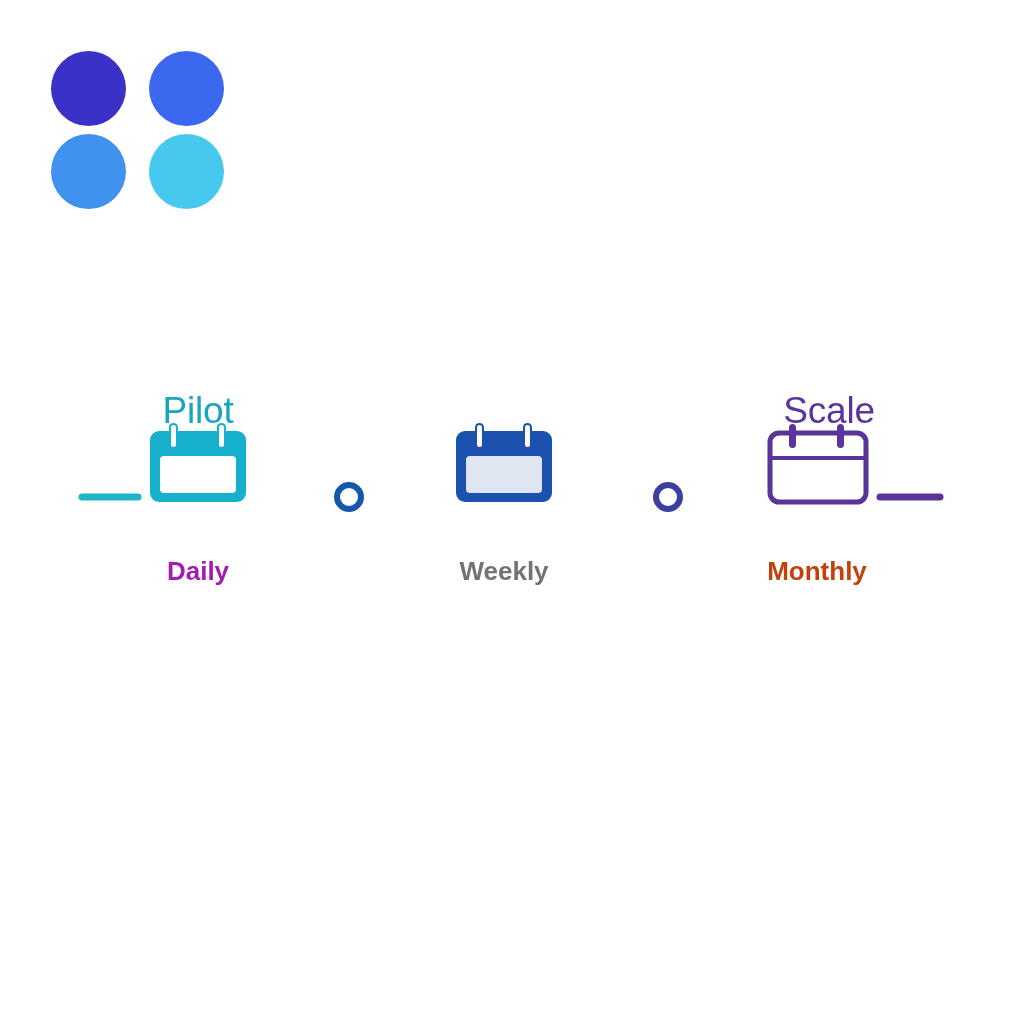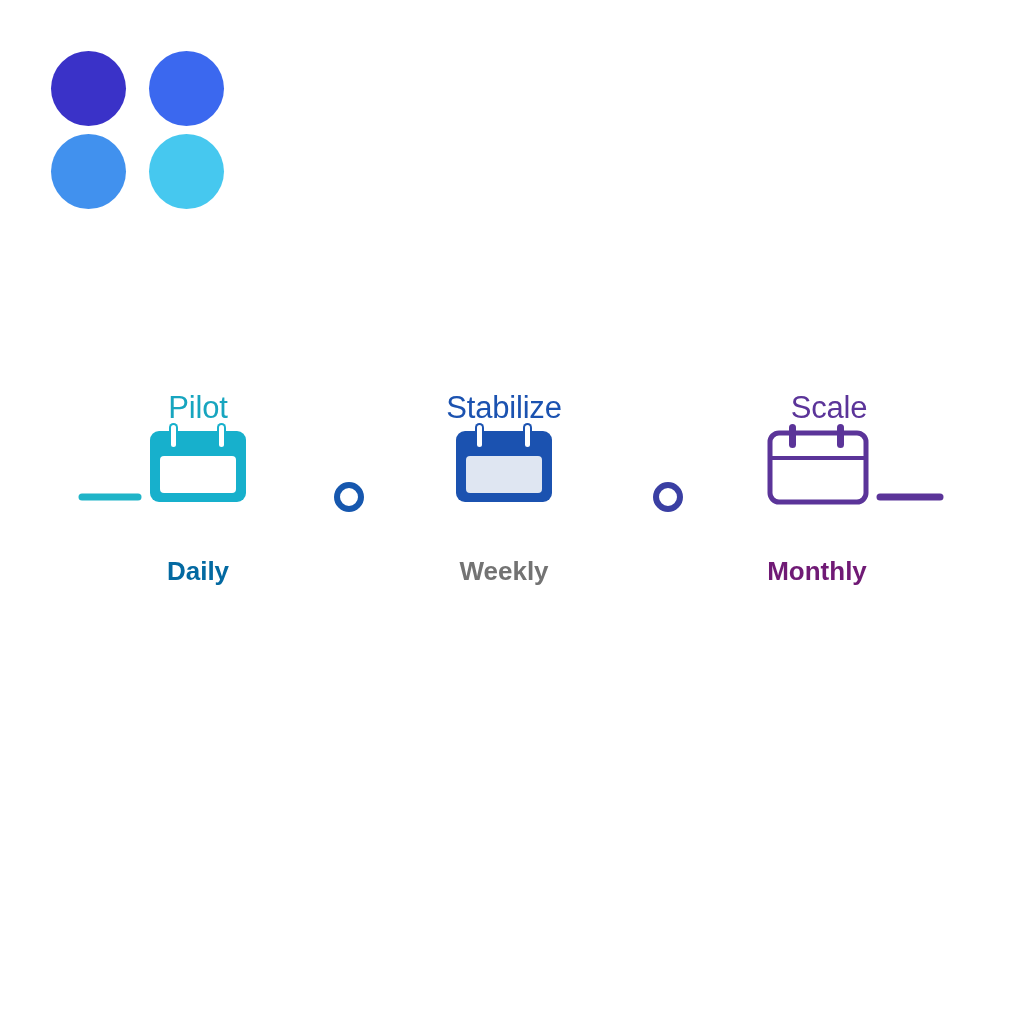--- a/index.html
+++ b/index.html
@@ -45,21 +45,21 @@
   }
   #timeline-svg {
     position: absolute;
     left: 0;
     top: 0;
   }
 
   .stage-title {
     position: absolute;
     text-align: center;
-    font-size: 31px;
+    font-size: 37px;
     font-weight: 400;
     letter-spacing: -0.2px;
     white-space: nowrap;
     line-height: 1;
     top: 24px;
     transform: translateX(-50%);
   }
   .stage-sub {
     position: absolute;
     text-align: center;
@@ -129,20 +129,19 @@
 
     <g id="icon-scale">
       <rect x="789" y="56" width="7" height="24" rx="3.5" fill="#5b3499"></rect>
       <rect x="837" y="56" width="7" height="24" rx="3.5" fill="#5b3499"></rect>
       <rect x="770" y="65" width="96" height="69" rx="9" fill="none" stroke="#5b3499" stroke-width="5"></rect>
       <line x1="772" y1="90" x2="864" y2="90" stroke="#5b3499" stroke-width="4"></line>
     </g>
   </svg>
 
   <div class="stage-title" style="left:198px; color:#17a5bf;">Pilot</div>
-  <div class="stage-title" style="left:504px; color:#1b52b0;">Stabilize</div>
   <div class="stage-title" style="left:817px; color:#5b3499;margin-left:12px;">Scale</div>
 
-  <div class="stage-sub" style="left:198px; color:#0369a1;">Daily</div>
+  <div class="stage-sub" style="left:198px; color:#a21caf;">Daily</div>
   <div class="stage-sub" style="left:504px; color:#737373;">Weekly</div>
-  <div class="stage-sub" style="left:817px; color:#701a75;">Monthly</div>
+  <div class="stage-sub" style="left:817px; color:#c2410c;">Monthly</div>
 
 </div>
 
 </body></html>

